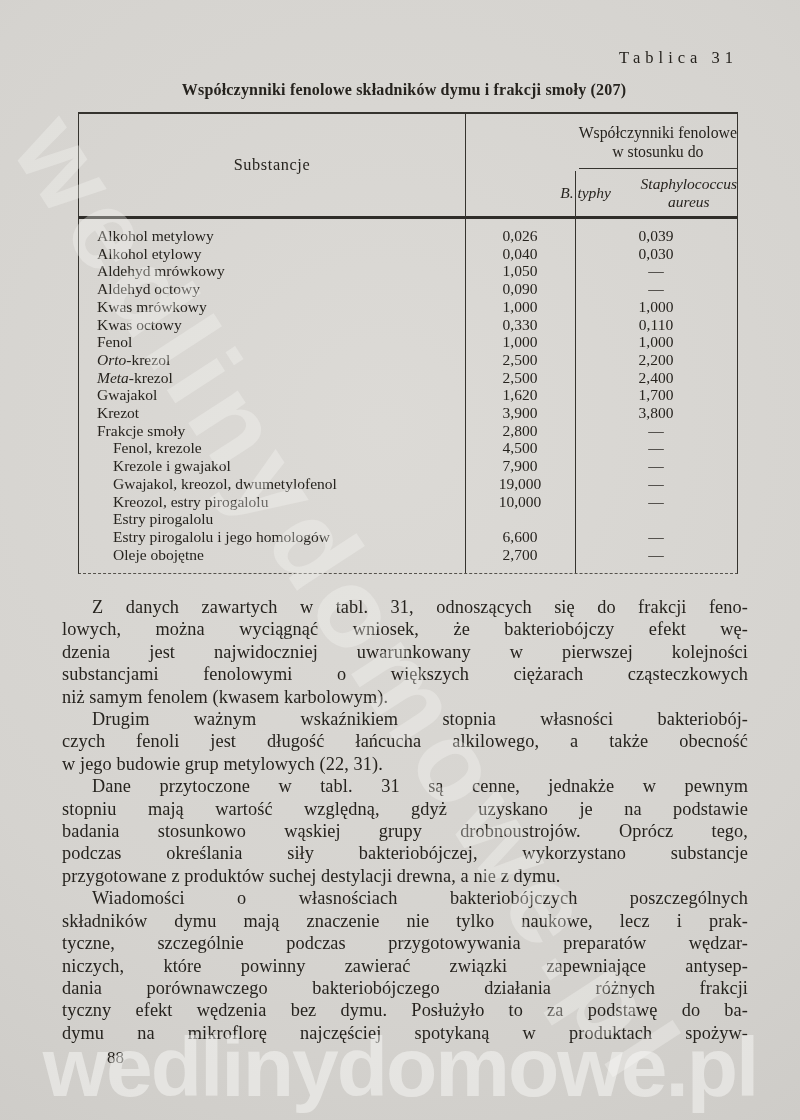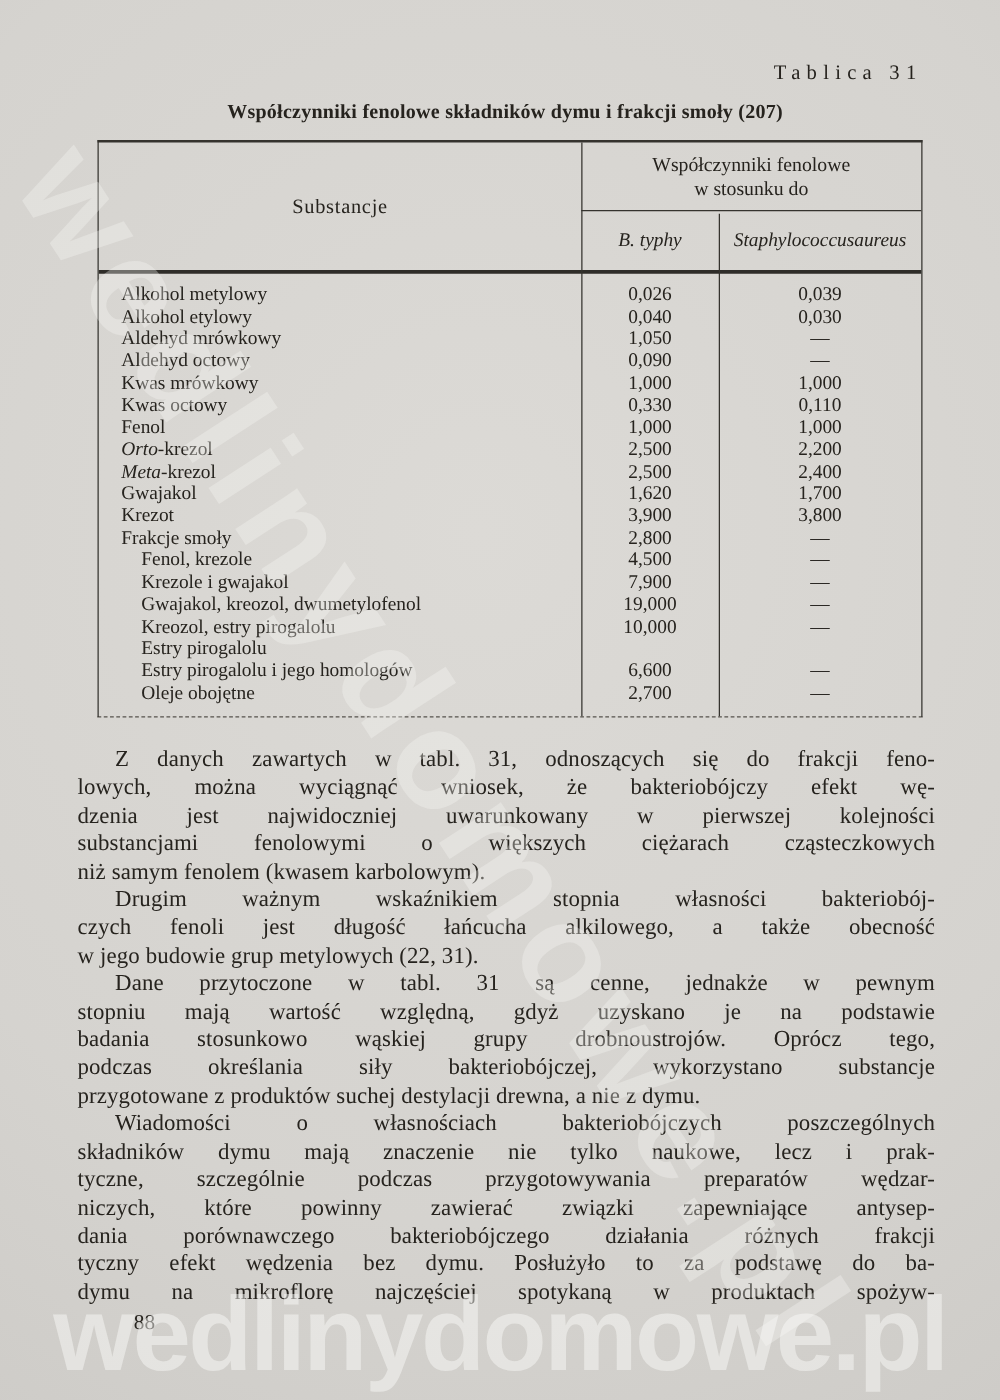--- a/index.html
+++ b/index.html
@@ -40,25 +40,25 @@
     border-top:2px solid #35332e;
     border-left:1px solid #35332e;
     border-right:1px solid #35332e;
     border-bottom:1px dashed #55524c;
     font-size:15.5px;
   }
   .vline1 { position:absolute; left:386px; top:0; bottom:0; width:1px; background:#35332e; }
   .vline2 { position:absolute; left:496px; top:57px; bottom:0; width:1px; background:#35332e; }
   .thead { display:flex; border-bottom:3px solid #2f2d29; height:102px; }
   .th-sub { width:386px; display:flex; align-items:center; justify-content:center; font-size:16.3px; letter-spacing:0.6px; }
-  .th-group { flex:1; display:flex; flex-direction:column; }
+  .th-group { flex:1; display:flex; flex-direction:column;align-items:flex-end; }
   .group-title { text-align:center; padding-top:9px; padding-bottom:7px; line-height:19px; border-bottom:1px solid #35332e; font-size:15.8px; }
   .subcols { flex:1; display:flex; }
   .th-typhy { width:110px; display:flex; align-items:center; justify-content:center; font-style:italic; }
-  .th-staph { flex:1; display:flex; flex-direction:row; align-items:center; justify-content:center; font-style:italic; line-height:18px; }
+  .th-staph { flex:1; display:flex; flex-direction:column; align-items:center; justify-content:center; font-style:italic; line-height:18px; }
   .tbody { padding:8px 0 10px; }
   .trow { display:flex; line-height:17.7px; }
   .td { box-sizing:border-box; }
   .td.name { width:386px; padding-left:18px; white-space:nowrap; }
   .td.name.indent { padding-left:34px; }
   .td.v1 { width:110px; text-align:center; }
   .td.v2 { flex:1; text-align:center; }
 
   
   .bodytext { position:absolute; left:62px; top:596px; width:686px; z-index:1;

